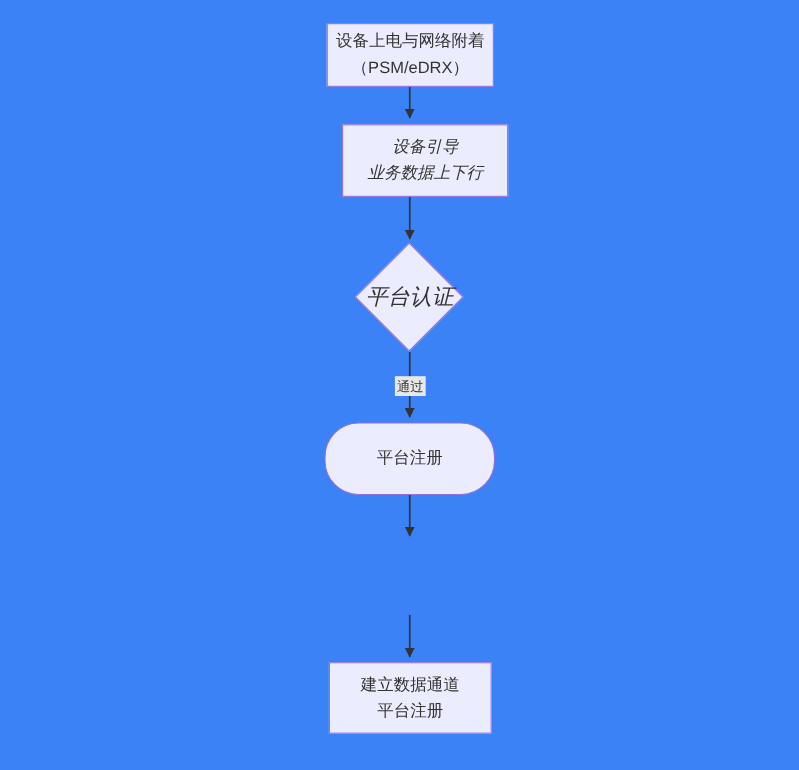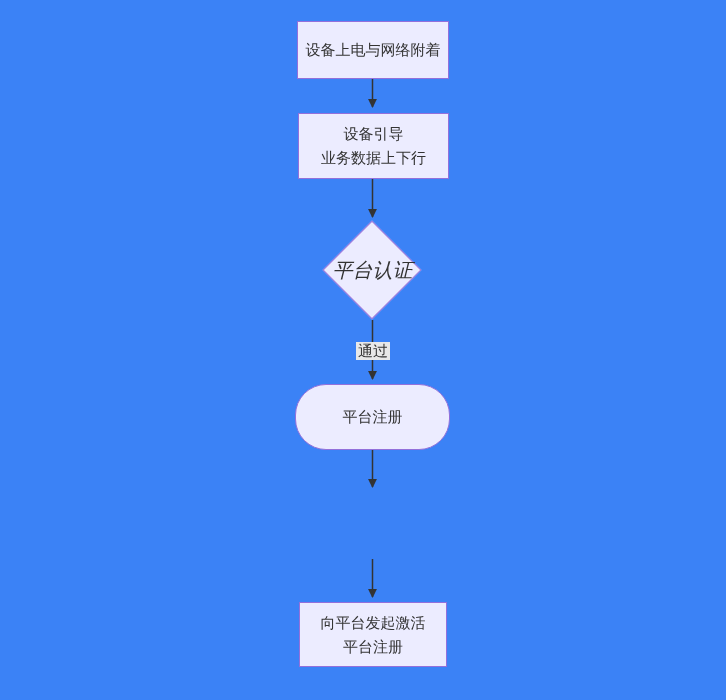--- a/index.html
+++ b/index.html
@@ -62,28 +62,28 @@
     line-height: 22px;
     font-style: italic;
   }
   .edge-label {
     position: absolute;
     left: 373px;
     top: 342px;
     transform: translateX(-50%);
     background: #e8e8e8;
     color: #333333;
-    font-size: 15px;
+    font-size: 12px;
     line-height: 18px;
     padding: 0 2px;
     white-space: nowrap;
   }
   
   #node-power    { left: 297px; top: 21px;  width: 152px; height: 58px; }
-  #node-boot     { left: 298px; top: 113px; width: 151px; height: 66px; }
+  #node-boot     { left: 311px; top: 113px; width: 151px; height: 66px; font-style: italic; }
   #node-register { left: 295px; top: 384px; width: 155px; height: 66px; border-radius: 31px; }
   #node-channel  { left: 295px; top: 492px; width: 153px; height: 67px; }
   #node-business { left: 299px; top: 602px; width: 148px; height: 65px; }
 </style>
 </head>
 <body>
 
 <div id="canvas">
 
   <svg id="edges-svg" viewBox="0 0 726 700" xmlns="http://www.w3.org/2000/svg">
@@ -94,35 +94,36 @@
     </defs>
     <line x1="372.5" y1="79" x2="372.5" y2="107" stroke="#333333" stroke-width="1.5" marker-end="url(#arrowhead)"></line>
     <line x1="372.5" y1="179" x2="372.5" y2="217" stroke="#333333" stroke-width="1.5" marker-end="url(#arrowhead)"></line>
     <line x1="372.5" y1="320" x2="372.5" y2="379" stroke="#333333" stroke-width="1.5" marker-end="url(#arrowhead)"></line>
     <line x1="372.5" y1="450" x2="372.5" y2="487" stroke="#333333" stroke-width="1.5" marker-end="url(#arrowhead)"></line>
     <line x1="372.5" y1="559" x2="372.5" y2="597" stroke="#333333" stroke-width="1.5" marker-end="url(#arrowhead)"></line>
   </svg>
 
   <div id="node-power" class="node">
     <div class="node-line">设备上电与网络附着</div>
+    <div class="node-line">（PSM/eDRX）</div>
   </div>
 
   <div id="node-boot" class="node">
     <div class="node-line">设备引导</div>
     <div class="node-line">业务数据上下行</div>
   </div>
 
   <div class="diamond-shape"></div>
   <div class="diamond-label">平台认证</div>
 
   <div class="edge-label">通过</div>
 
   <div id="node-register" class="node">
     <div class="node-line">平台注册</div>
   </div>
 
 
   <div id="node-business" class="node">
-    <div class="node-line">向平台发起激活</div>
+    <div class="node-line">建立数据通道</div>
     <div class="node-line">平台注册</div>
   </div>
 
 </div>
 
 </body></html>

